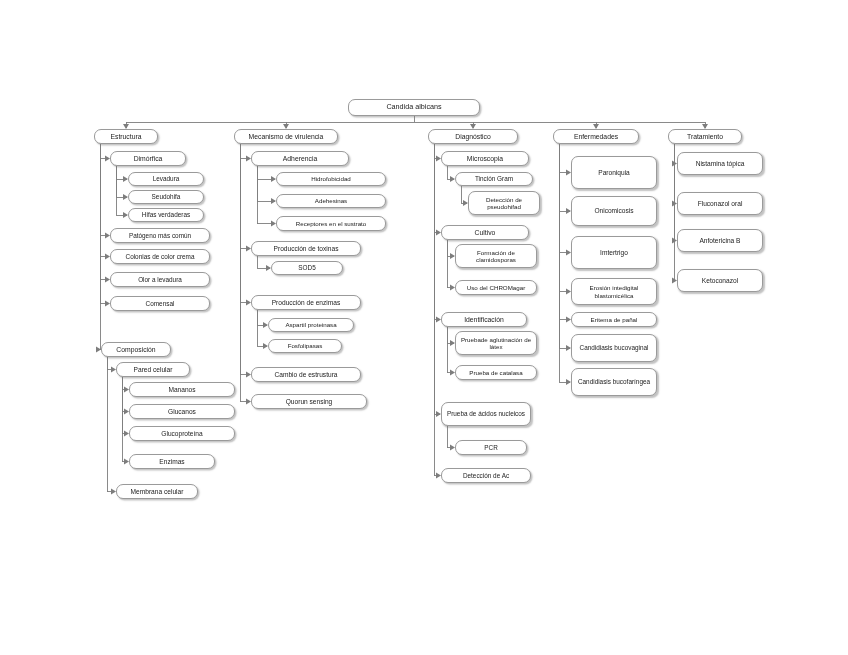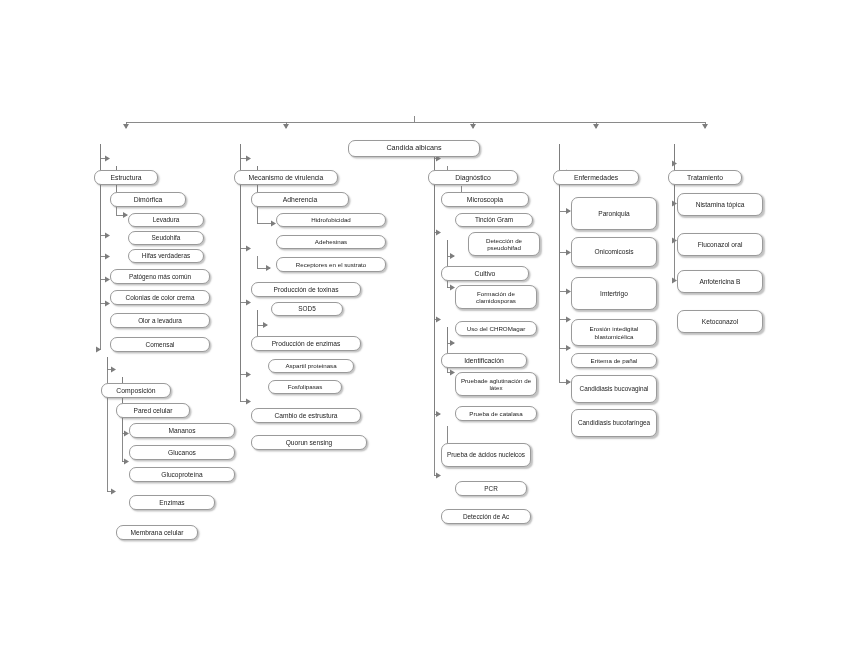--- a/index.html
+++ b/index.html
@@ -15,21 +15,20 @@
     box-sizing:border-box;
     background:#ffffff;
     border:1px solid #9a9a9a;
     border-radius:7px;
     box-shadow:1.5px 1.5px 1.5px rgba(120,120,120,0.45);
     display:flex;align-items:center;justify-content:center;
     text-align:center;
     color:#222222;
     line-height:1.15;
     padding:1px 3px;
-    margin-top:41px;
     -webkit-font-smoothing:antialiased;
   }
   .node span{display:block;width:100%;}
 </style>
 </head>
 <body>
 
 <div id="canvas">
   <svg id="links" xmlns="http://www.w3.org/2000/svg">
       <line x1="414" y1="116" x2="414" y2="122" stroke="#7d7d7d" stroke-width="0.9" shape-rendering="crispEdges"></line>

